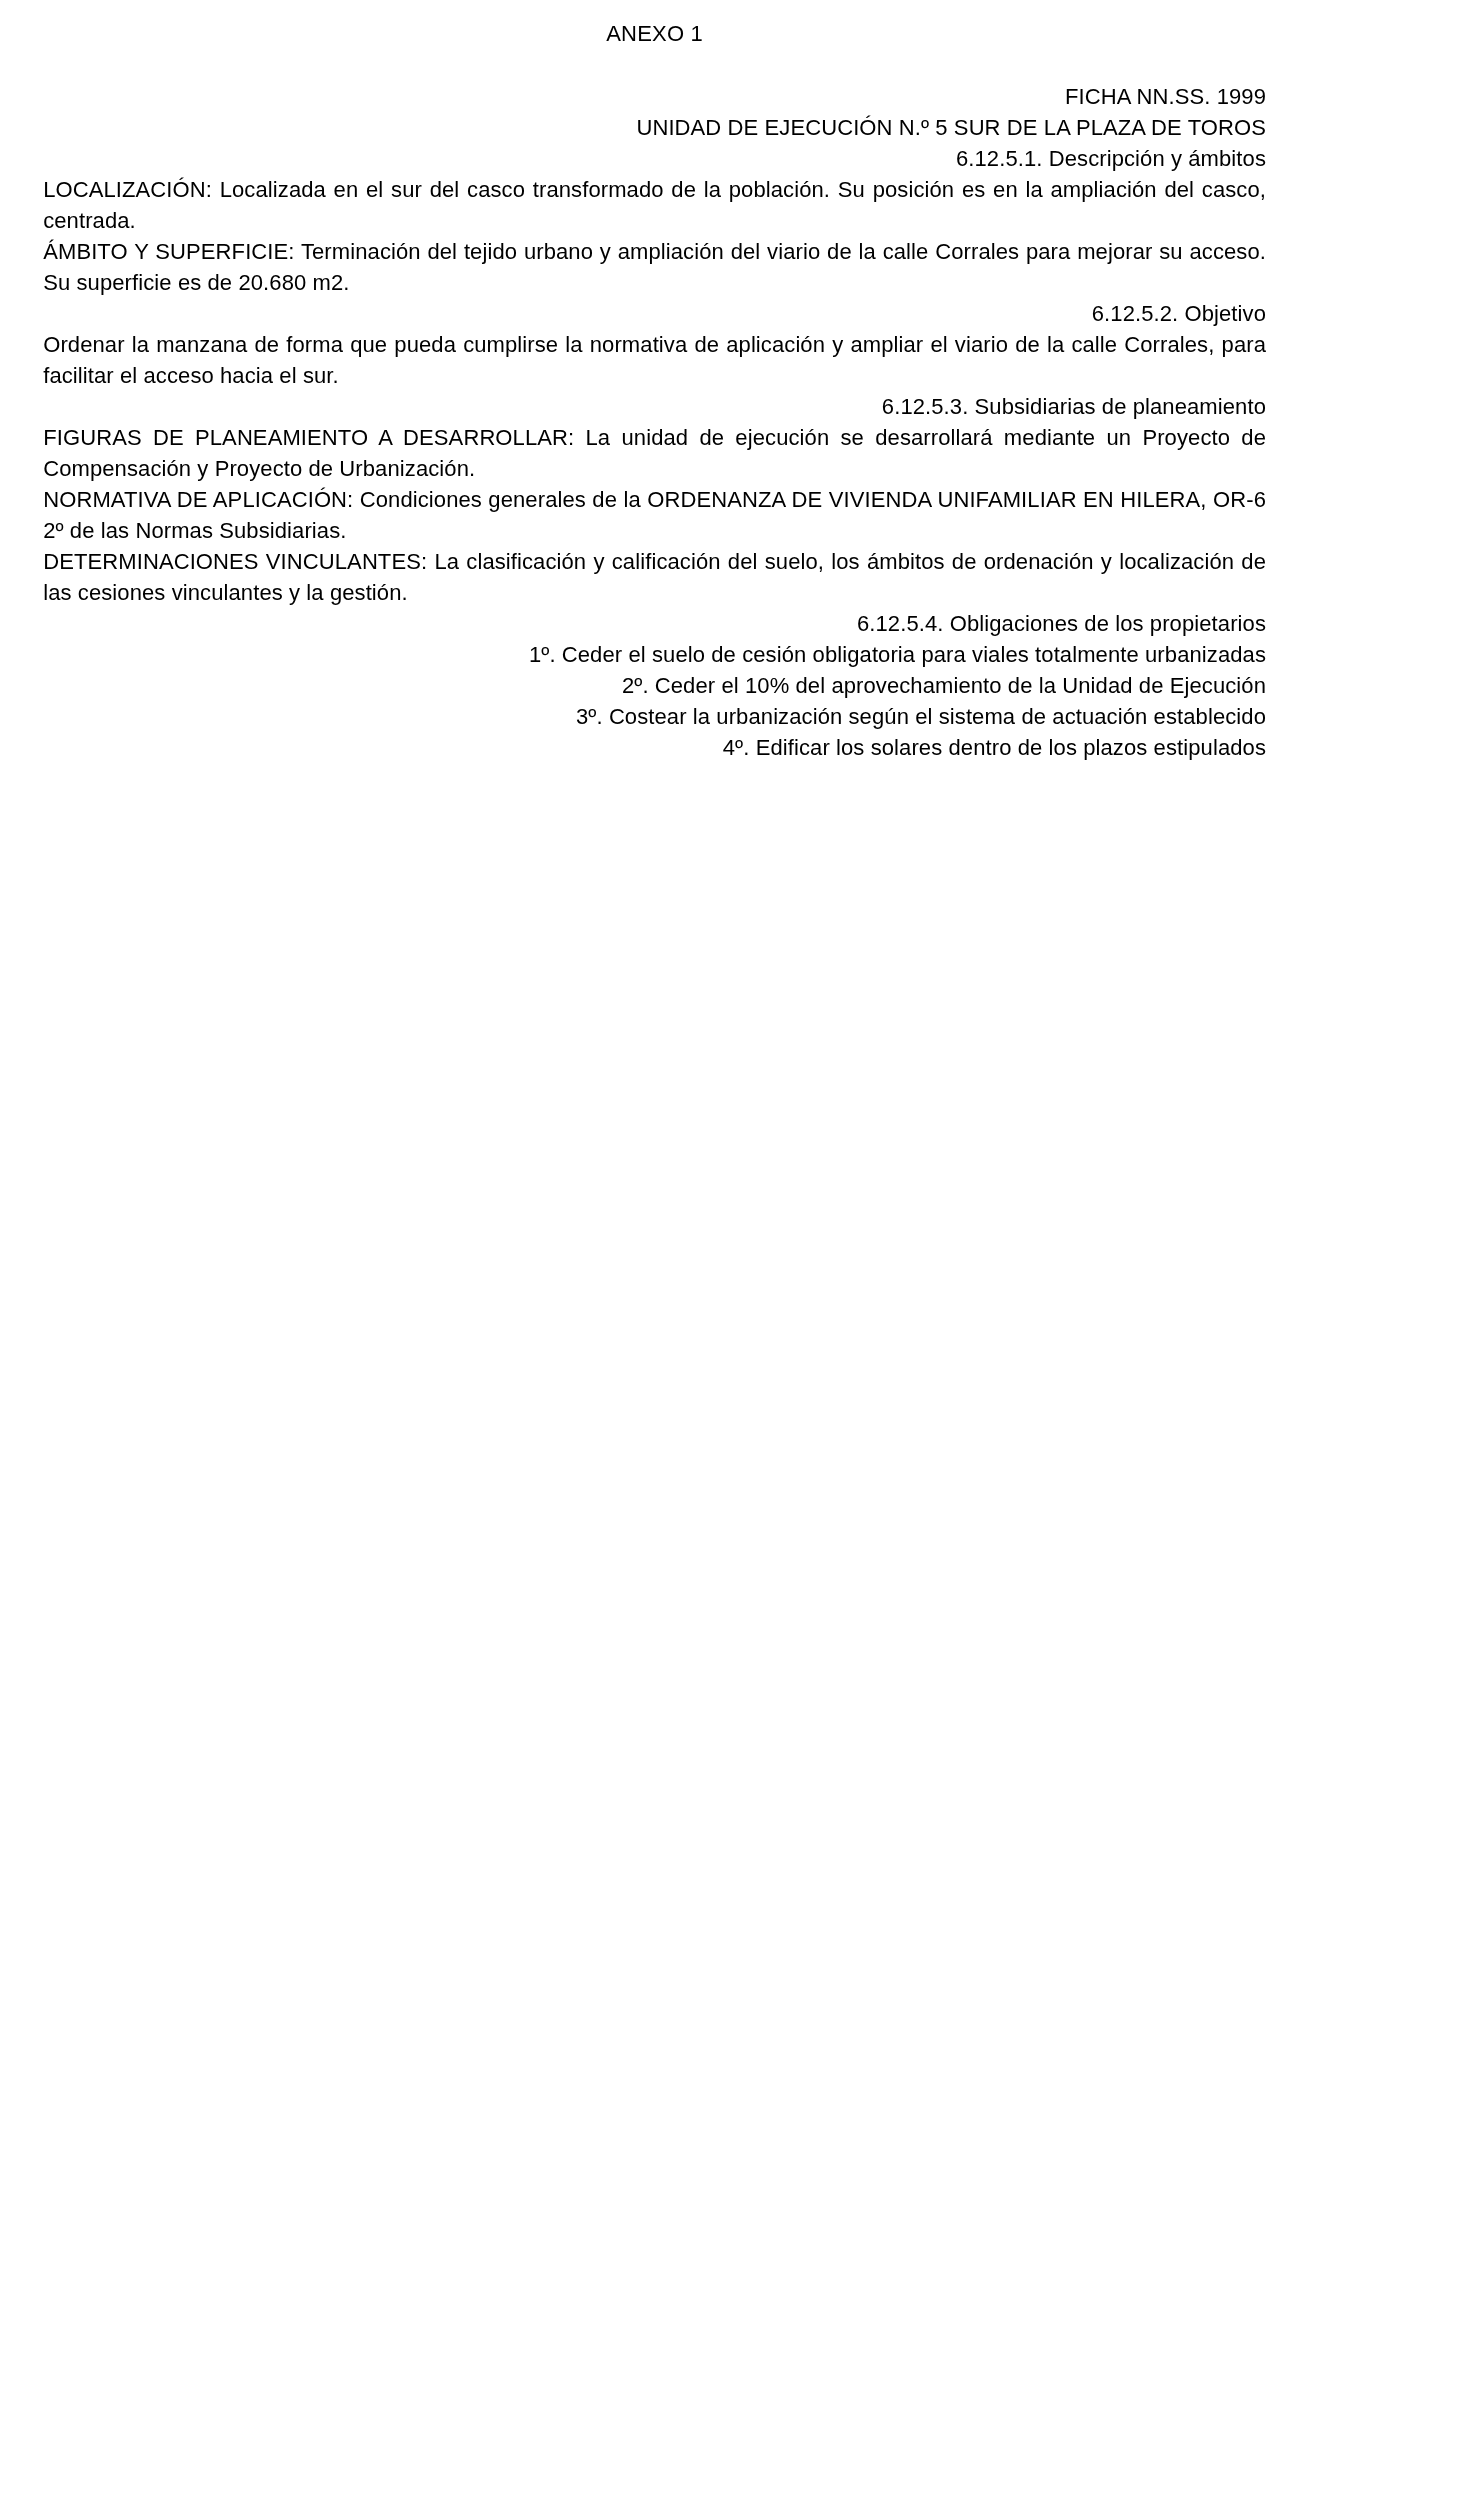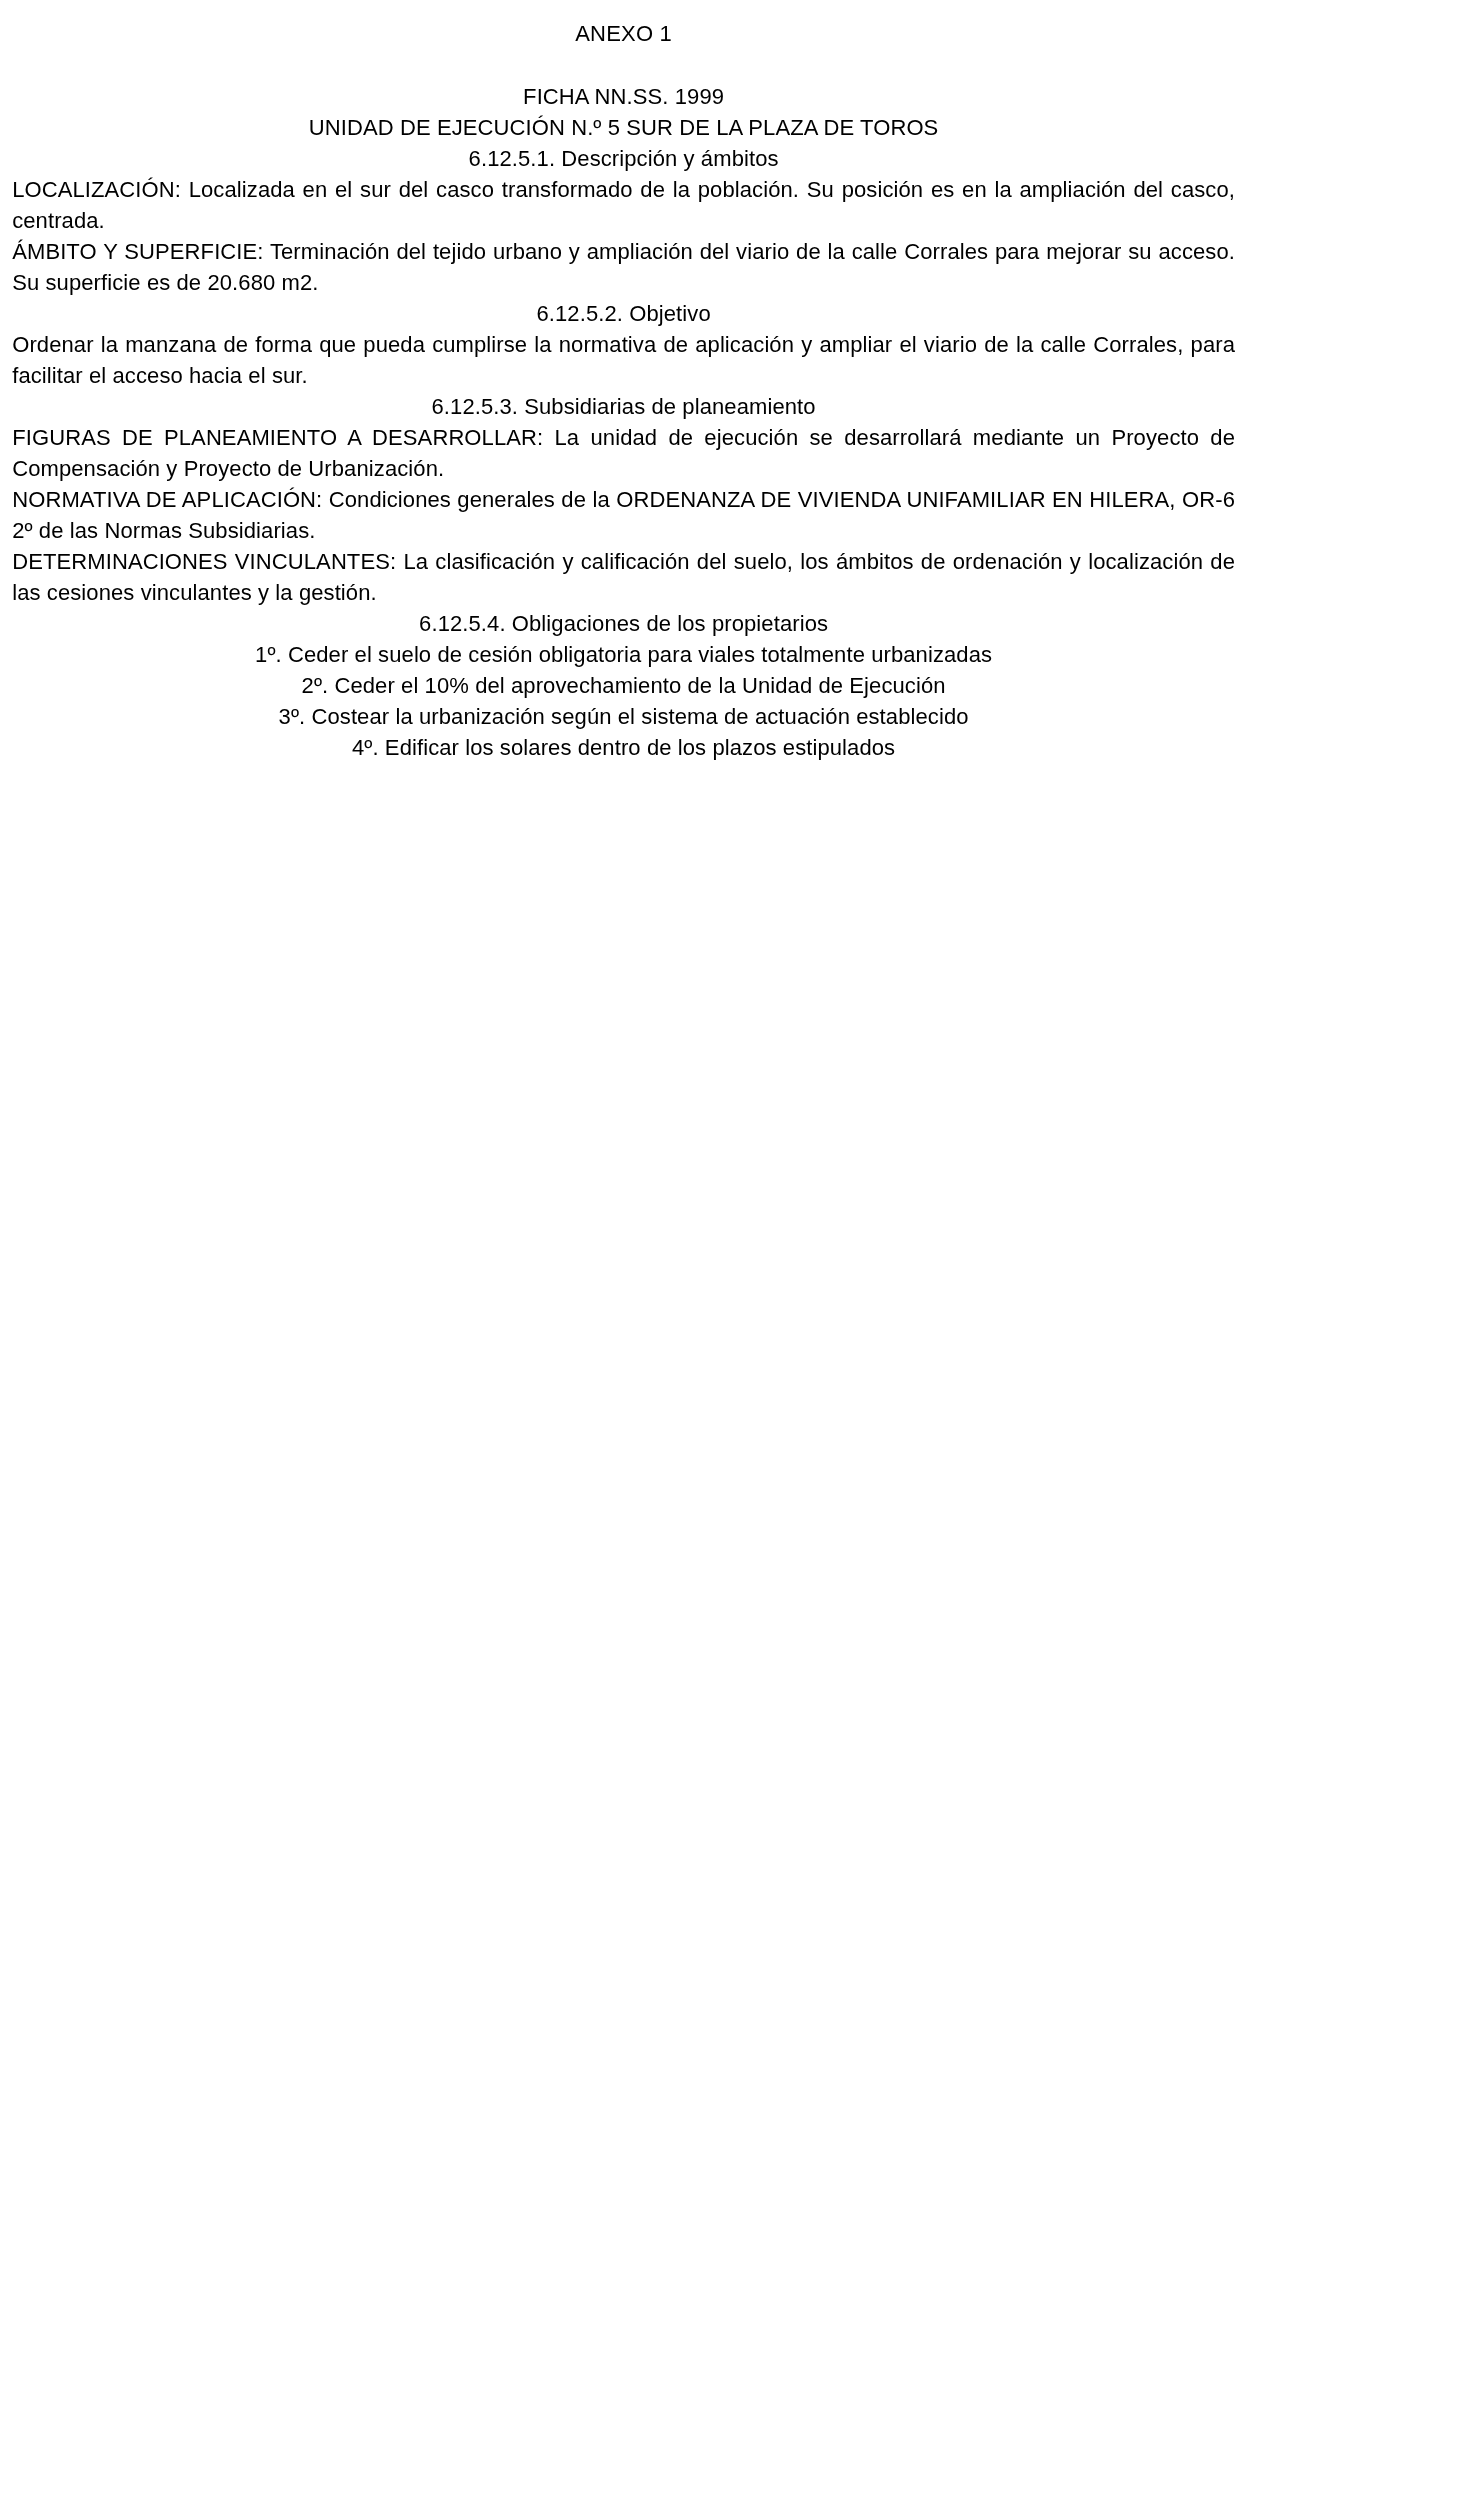--- a/index.html
+++ b/index.html
@@ -13,20 +13,21 @@
     font-family: "Liberation Sans", sans-serif;
     color: #000000;
     -webkit-font-smoothing: antialiased;
   }
   .page {
     position: relative;
     width: 1296px;
     height: 2512px;
     box-sizing: border-box;
     padding: 19px 61px 0 12.2px;
+    margin-left: 31px;
   }
   .doc-title {
     text-align: center;
     font-size: 22px;
     line-height: 30px;
     letter-spacing: 0.2px;
     margin: 0 0 31.5px 0;
   }
   .body-block {
     font-size: 22px;
@@ -35,21 +36,21 @@
   }
   .para {
     margin: 0;
     padding: 0;
   }
   .para.justify {
     text-align: justify;
     text-justify: inter-word;
   }
   .para.left {
-    text-align: center;
+    text-align: right;
   }
   
 </style>
 </head>
 <body>
 
 <div class="page">
 
   <div class="doc-title">ANEXO 1</div>
 

